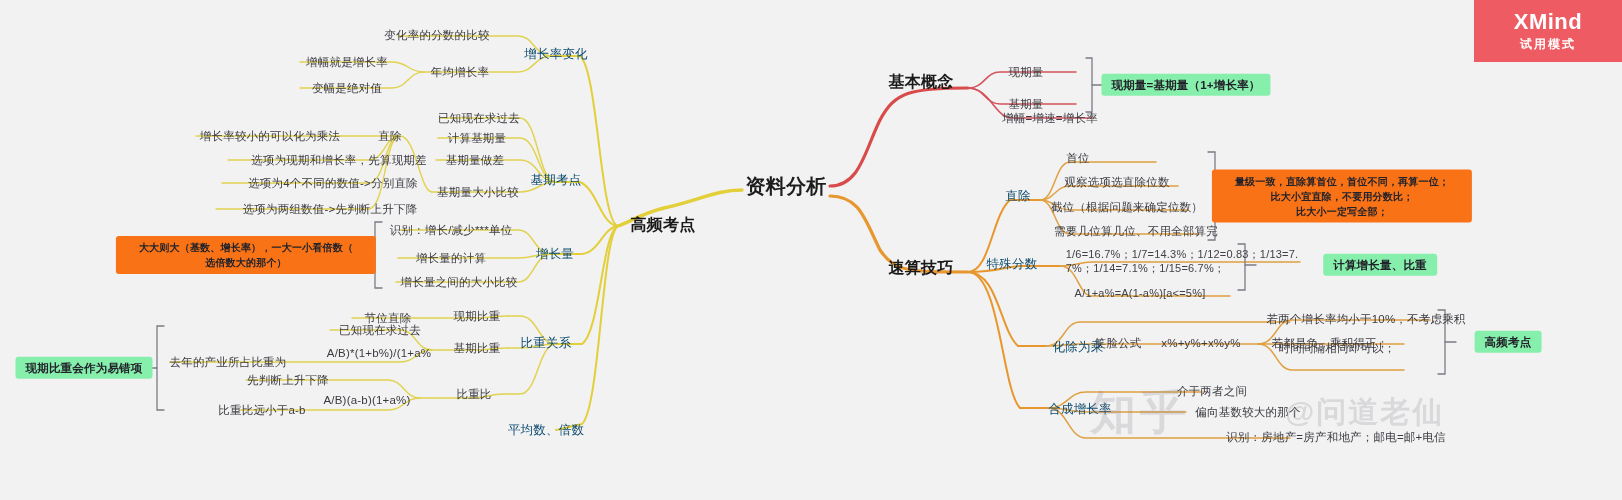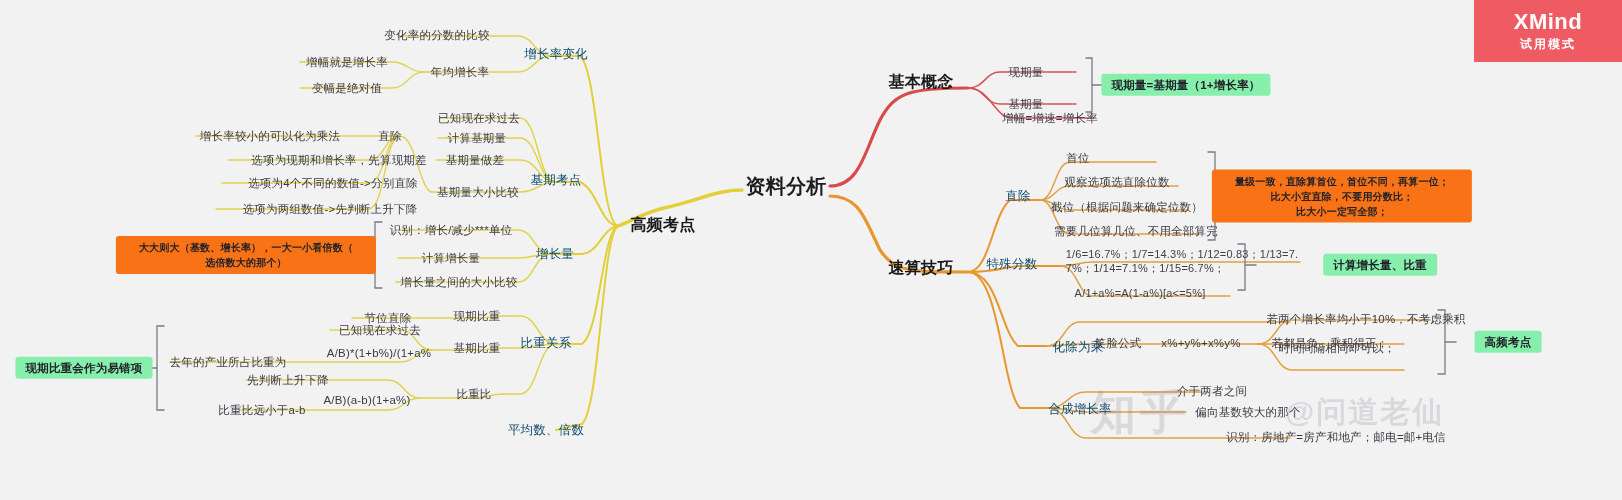--- a/index.html
+++ b/index.html
@@ -207,21 +207,21 @@
   <div class="node n-l3" style="left:475px;top:160px;">基期量做差</div>
   <div class="node n-l3" style="left:478px;top:192px;">基期量大小比较</div>
   <div class="node n-l3" style="left:390px;top:136px;">直除</div>
   <div class="node n-l3" style="left:270px;top:136px;">增长率较小的可以化为乘法</div>
   <div class="node n-l3" style="left:339px;top:160px;">选项为现期和增长率，先算现期差</div>
   <div class="node n-l3" style="left:333px;top:183px;text-align:center;">选项为4个不同的数值-&gt;分别直除</div>
   <div class="node n-l3" style="left:330px;top:209px;">选项为两组数值-&gt;先判断上升下降</div>
 
   <div class="node n-l2" style="left:555px;top:255px;">增长量</div>
   <div class="node n-l3" style="left:451px;top:230px;">识别：增长/减少***单位</div>
-  <div class="node n-l3" style="left:451px;top:258px;">计算增长量</div>
+  <div class="node n-l3" style="left:451px;top:258px;">增长量的计算</div>
   <div class="node n-l3" style="left:459px;top:282px;">增长量之间的大小比较</div>
   <div class="node n-note n-center-multi" style="left:246px;top:255px;">大大则大（基数、增长率），一大一小看倍数（
 选倍数大的那个）</div>
 
   <div class="node n-l2" style="left:546px;top:344px;">比重关系</div>
   <div class="node n-l3" style="left:477px;top:316px;">现期比重</div>
   <div class="node n-l3" style="left:477px;top:348px;">基期比重</div>
   <div class="node n-l3" style="left:474px;top:394px;">比重比</div>
   <div class="node n-l3" style="left:388px;top:318px;">节位直除</div>
   <div class="node n-l3" style="left:380px;top:330px;">已知现在求过去</div>

